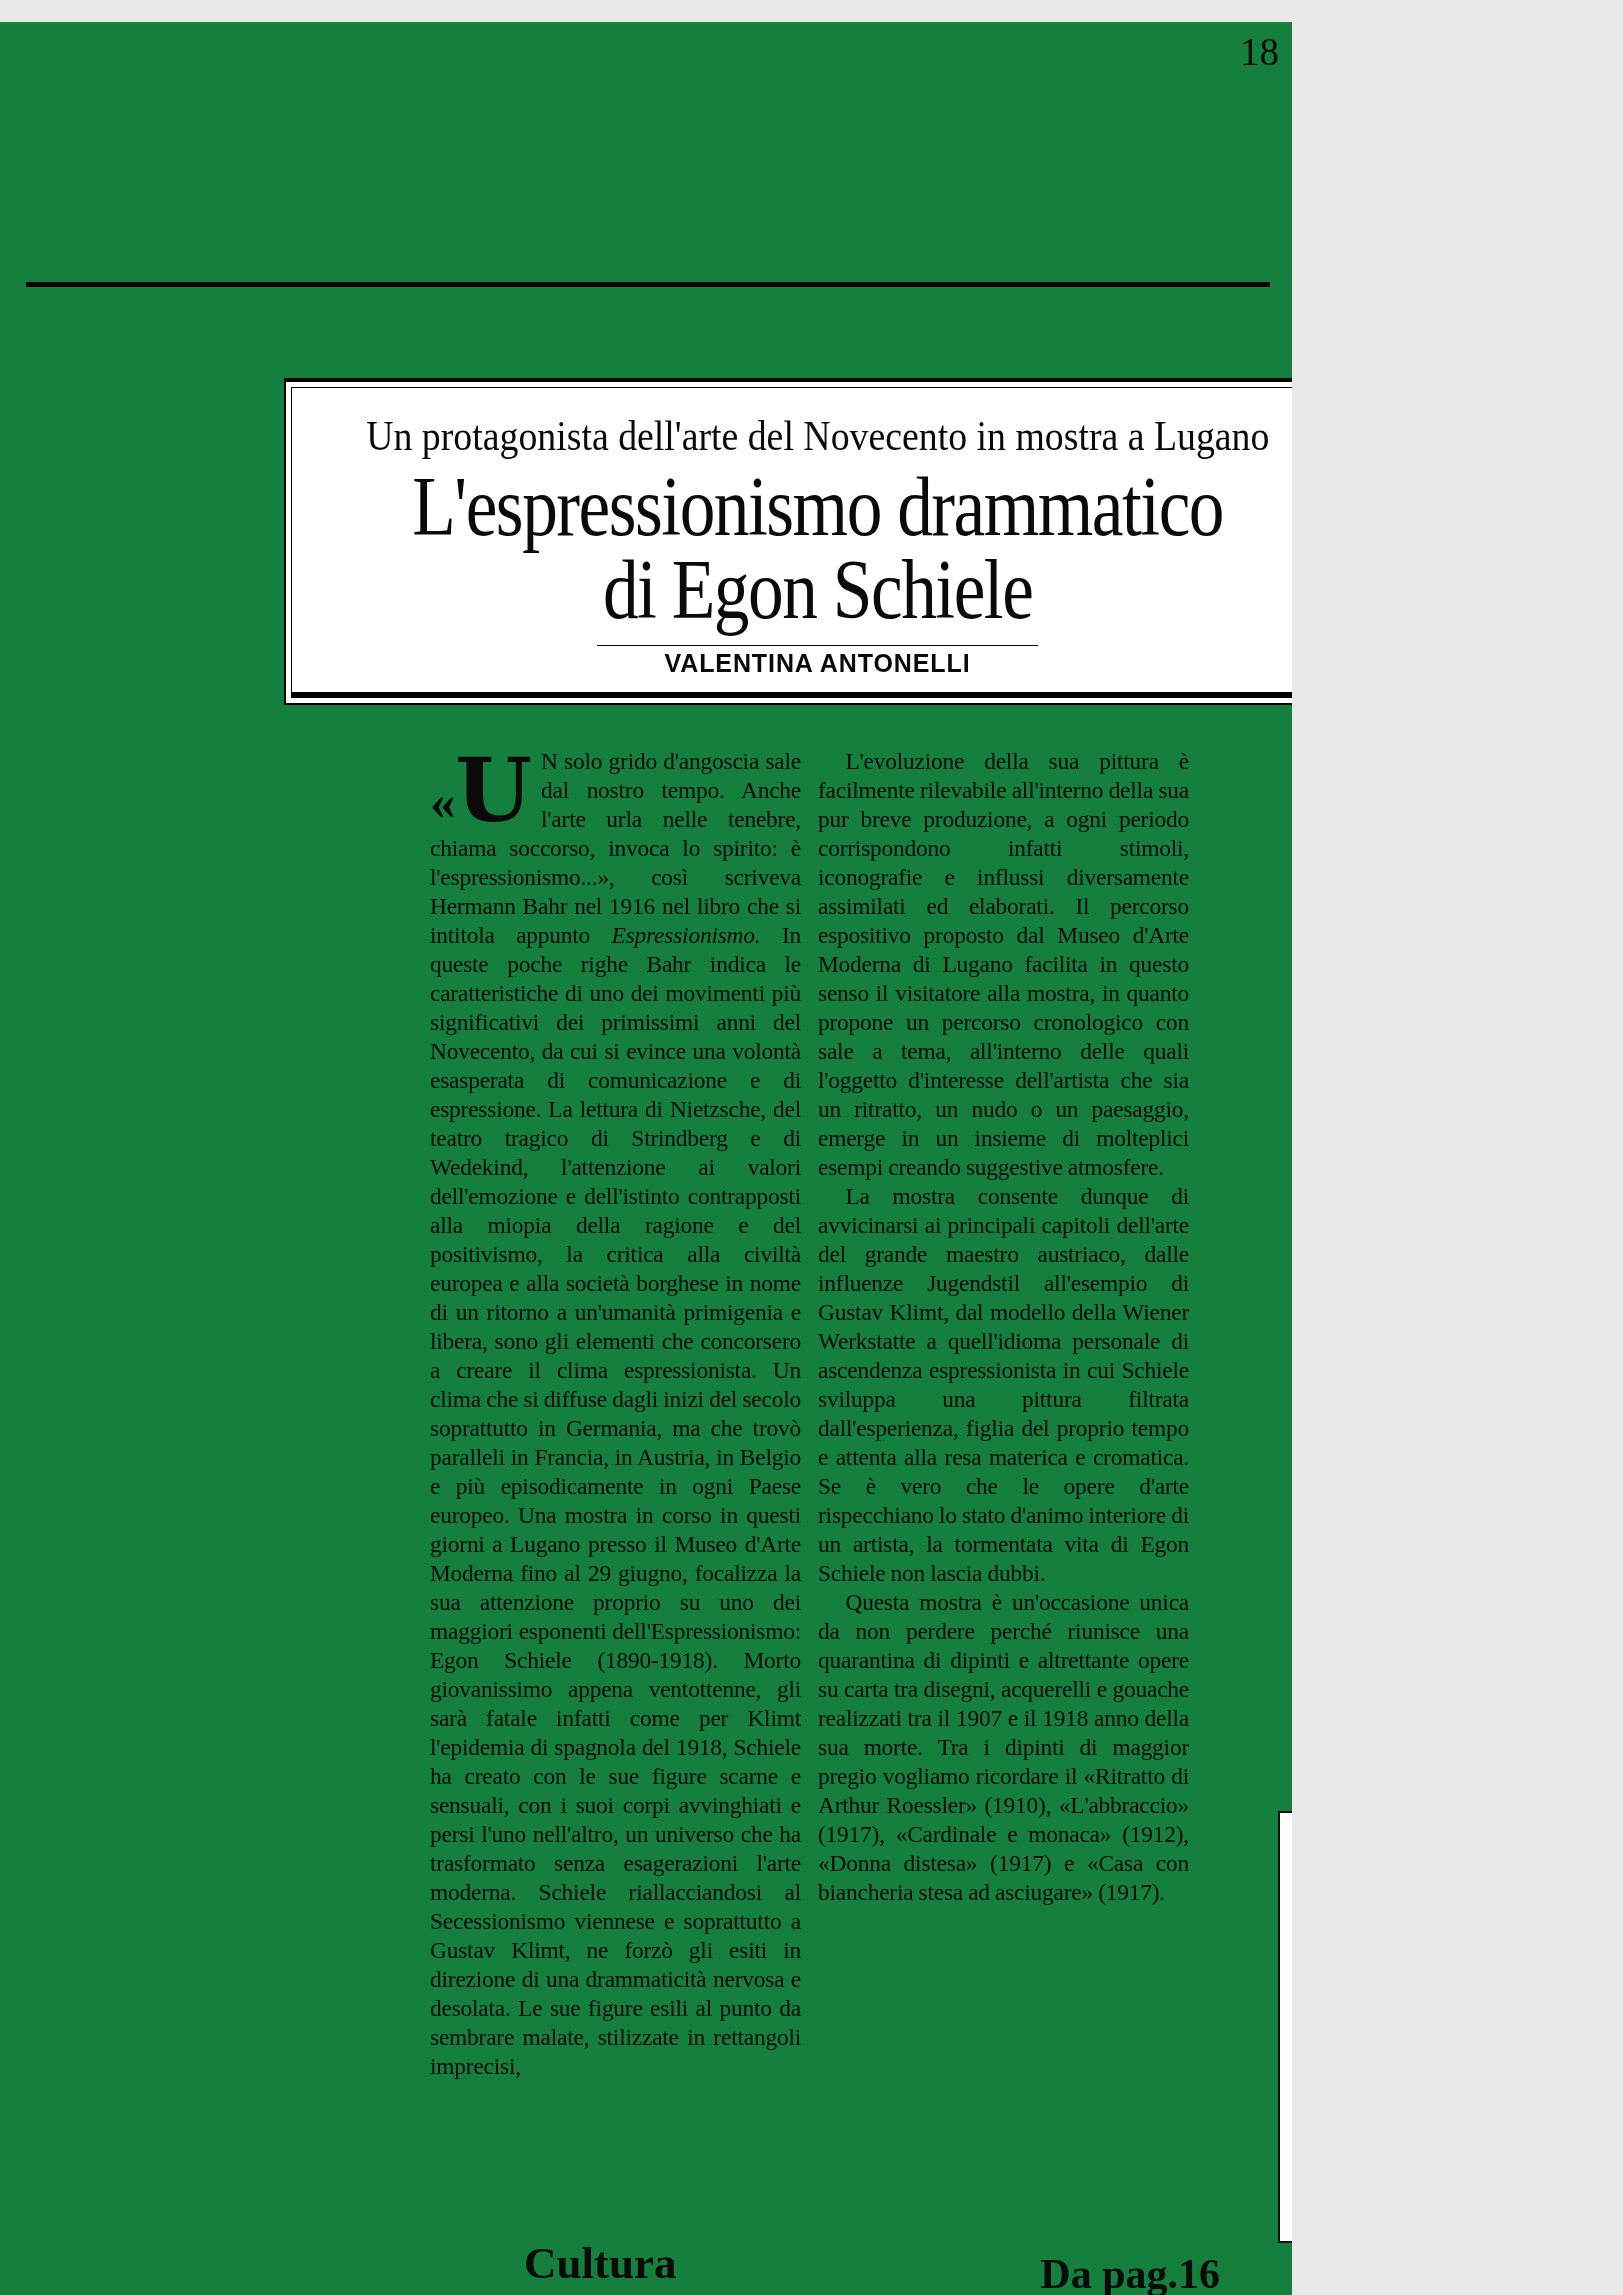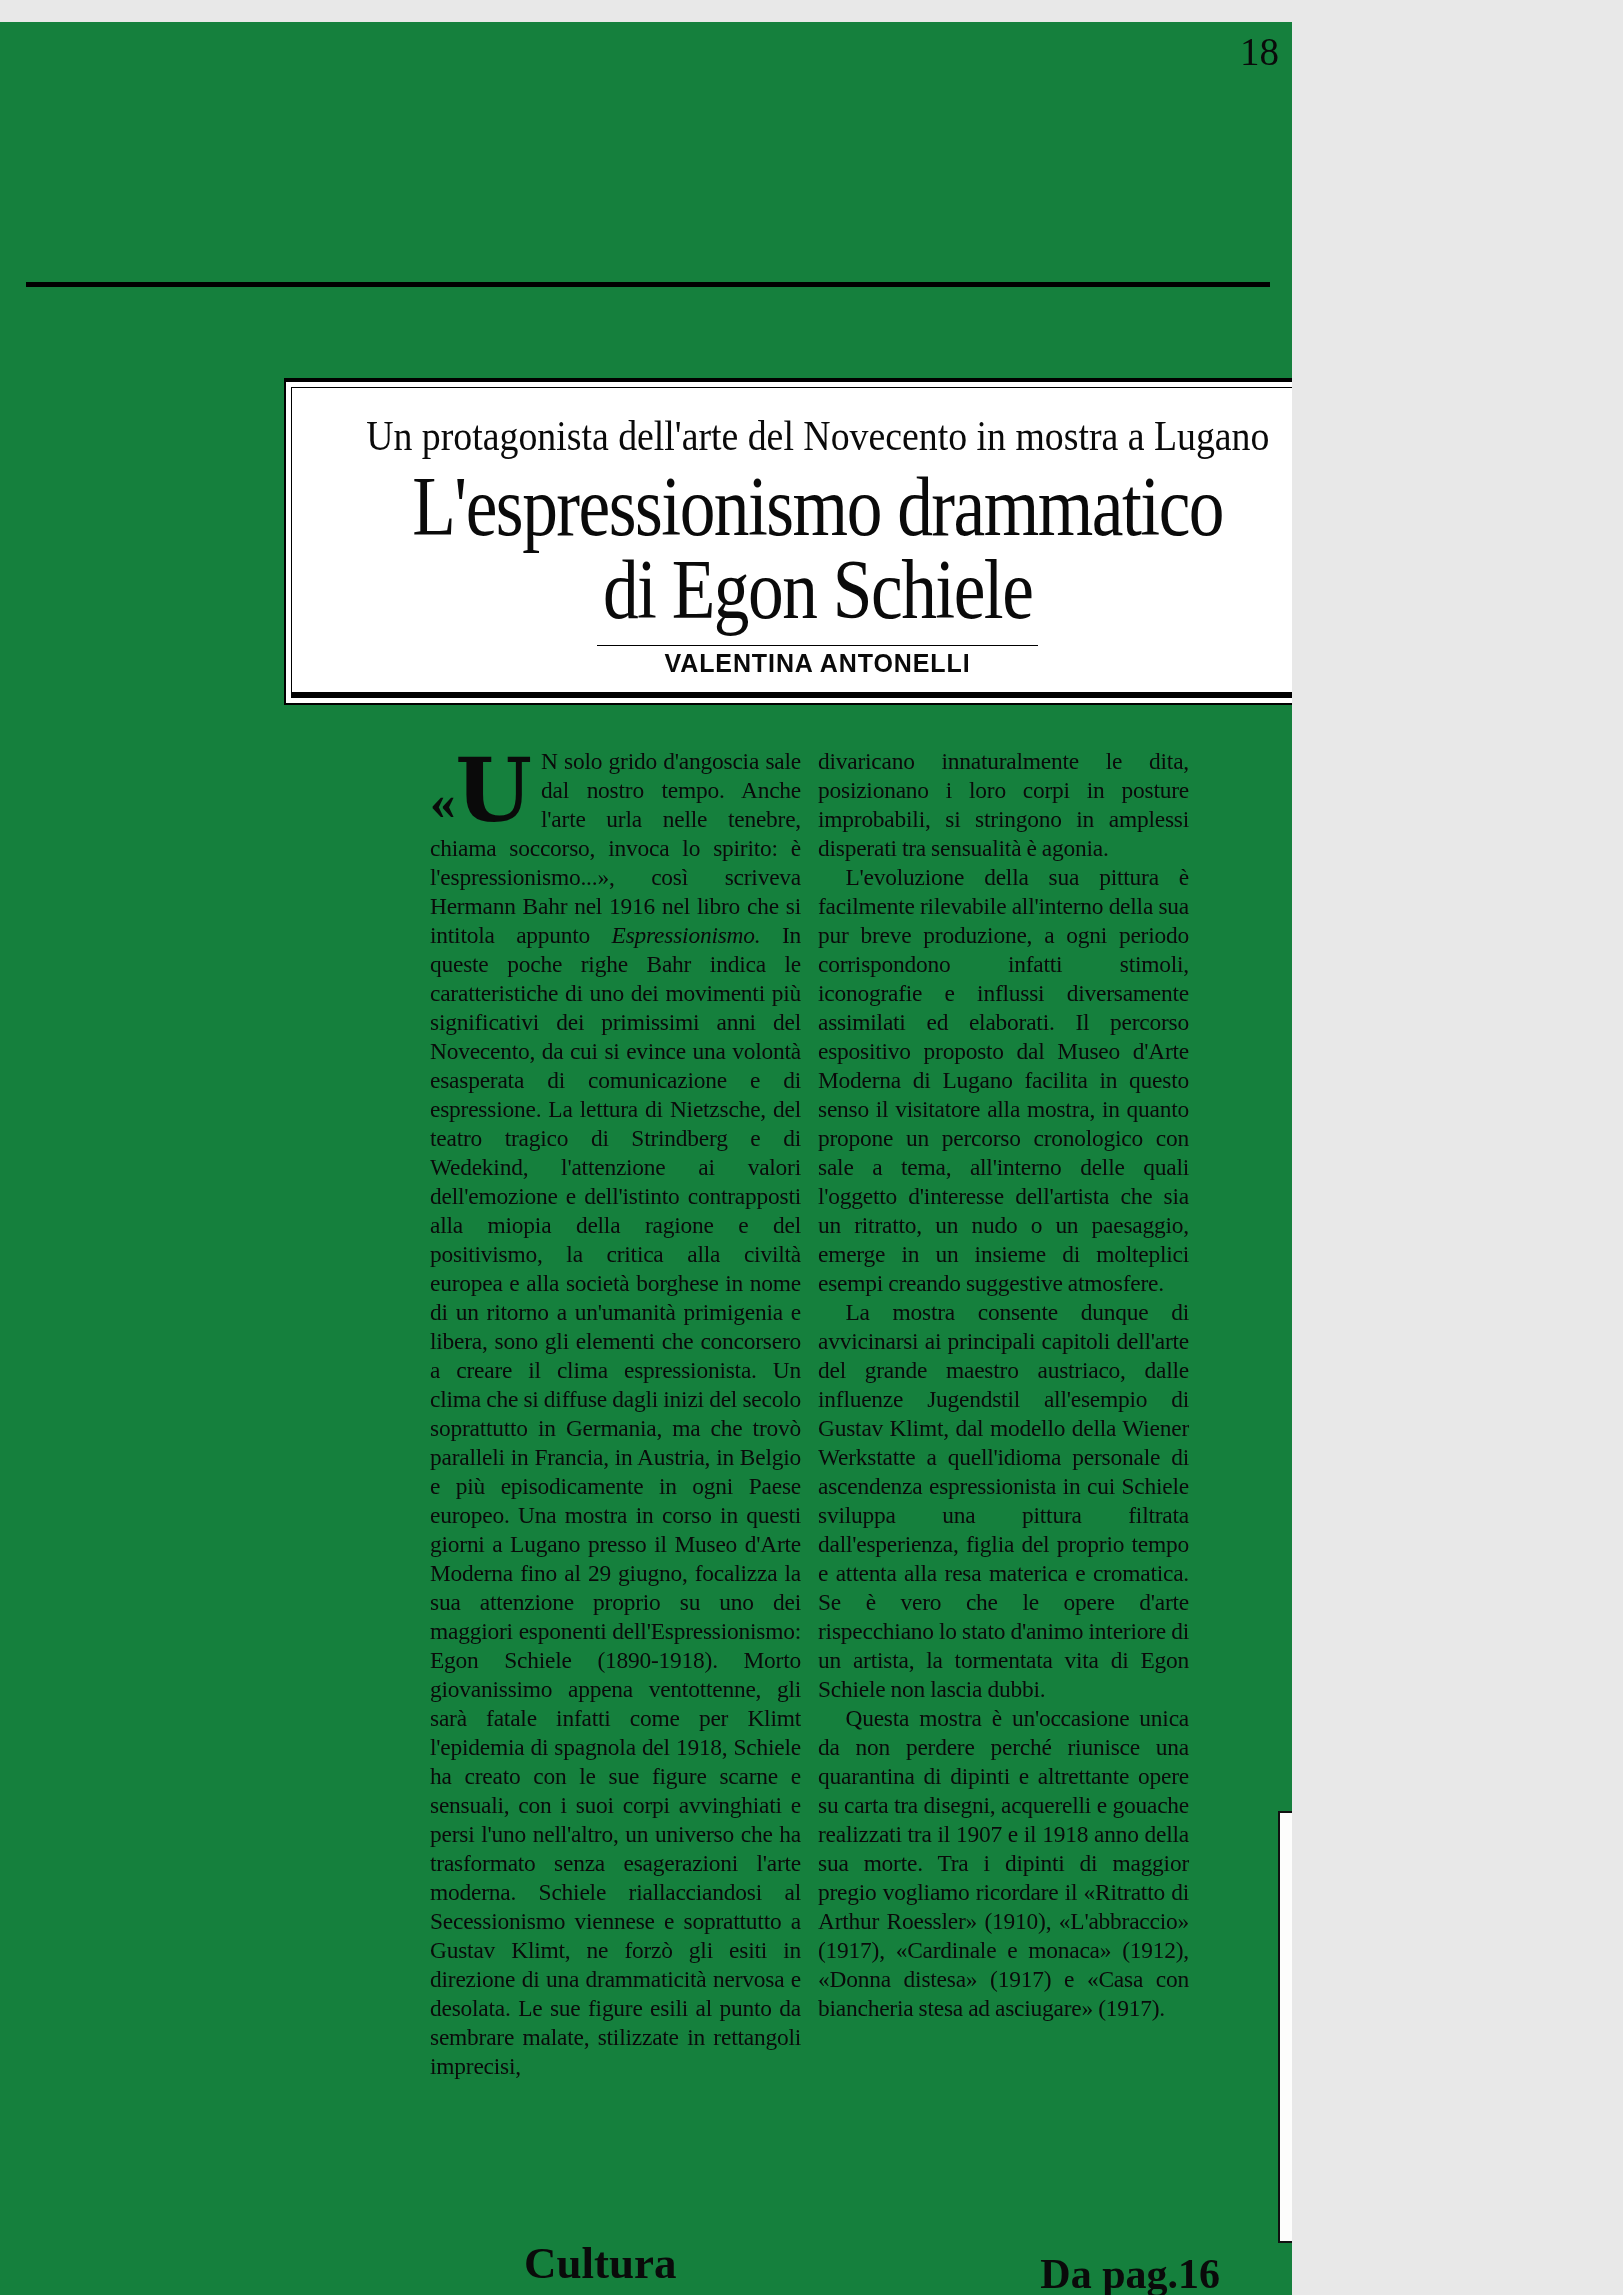--- a/index.html
+++ b/index.html
@@ -102,21 +102,20 @@
   <section class="article">
     <div class="col col1">
       <p>
         <span class="dropcap">
           <span class="dc-quote">«</span>
           <span class="dc-letter">U</span>
         </span><span><span>N solo grido d'angoscia sale dal nostro tempo. Anche l'arte urla nelle tenebre, chiama soccorso, invoca lo spirito: è l'espressionismo...», così scriveva Hermann Bahr nel 1916 nel libro che si intitola appunto </span><i>Espressionismo.</i><span> In queste poche righe Bahr indica le caratteristiche di uno dei movimenti più significativi dei primissimi anni del Novecento, da cui si evince una volontà esasperata di comunicazione e di espressione. La lettura di Nietzsche, del teatro tragico di Strindberg e di Wedekind, l'attenzione ai valori dell'emozione e dell'istinto contrapposti alla miopia della ragione e del positivismo, la critica alla civiltà europea e alla società borghese in nome di un ritorno a un'umanità primigenia e libera, sono gli elementi che concorsero a creare il clima espressionista. Un clima che si diffuse dagli inizi del secolo soprattutto in Germania, ma che trovò paralleli in Francia, in Austria, in Belgio e più episodicamente in ogni Paese europeo. Una mostra in corso in questi giorni a Lugano presso il Museo d'Arte Moderna fino al 29 giugno, focalizza la sua attenzione proprio su uno dei maggiori esponenti dell'Espressionismo: Egon Schiele (1890-1918). Morto giovanissimo appena ventottenne, gli sarà fatale infatti come per Klimt l'epidemia di spagnola del 1918, Schiele ha creato con le sue figure scarne e sensuali, con i suoi corpi avvinghiati e persi l'uno nell'altro, un universo che ha trasformato senza esagerazioni l'arte moderna. Schiele riallacciandosi al Secessionismo viennese e soprattutto a Gustav Klimt, ne forzò gli esiti in direzione di una drammaticità nervosa e desolata. Le sue figure esili al punto da sembrare malate, stilizzate in rettangoli imprecisi,</span></span>
       </p>
     </div>
     <div class="col col2">
-      <p>divaricano innaturalmente le dita, posizionano i loro corpi in posture improbabili, si stringono in amplessi disperati tra sensualità è agonia.</p>
       <p class="indent">L'evoluzione della sua pittura è facilmente rilevabile all'interno della sua pur breve produzione, a ogni periodo corrispondono infatti stimoli, iconografie e influssi diversamente assimilati ed elaborati. Il percorso espositivo proposto dal Museo d'Arte Moderna di Lugano facilita in questo senso il visitatore alla mostra, in quanto propone un percorso cronologico con sale a tema, all'interno delle quali l'oggetto d'interesse dell'artista che sia un ritratto, un nudo o un paesaggio, emerge in un insieme di molteplici esempi creando suggestive atmosfere.</p>
       <p class="indent">La mostra consente dunque di avvicinarsi ai principali capitoli dell'arte del grande maestro austriaco, dalle influenze Jugendstil all'esempio di Gustav Klimt, dal modello della Wiener Werkstatte a quell'idioma personale di ascendenza espressionista in cui Schiele sviluppa una pittura filtrata dall'esperienza, figlia del proprio tempo e attenta alla resa materica e cromatica. Se è vero che le opere d'arte rispecchiano lo stato d'animo interiore di un artista, la tormentata vita di Egon Schiele non lascia dubbi.</p>
       <p class="indent">Questa mostra è un'occasione unica da non perdere perché riunisce una quarantina di dipinti e altrettante opere su carta tra disegni, acquerelli e gouache realizzati tra il 1907 e il 1918 anno della sua morte. Tra i dipinti di maggior pregio vogliamo ricordare il «Ritratto di Arthur Roessler» (1910), «L'abbraccio» (1917), «Cardinale e monaca» (1912), «Donna distesa» (1917) e «Casa con biancheria stesa ad asciugare» (1917).</p>
     </div>
   </section>
 
   <aside class="thumb">
     <div class="t-dash" style="top:7.3px"></div>
     <div class="t-pagenum">16</div>
     <div class="t-header">Idee &amp; Immagini</div>

